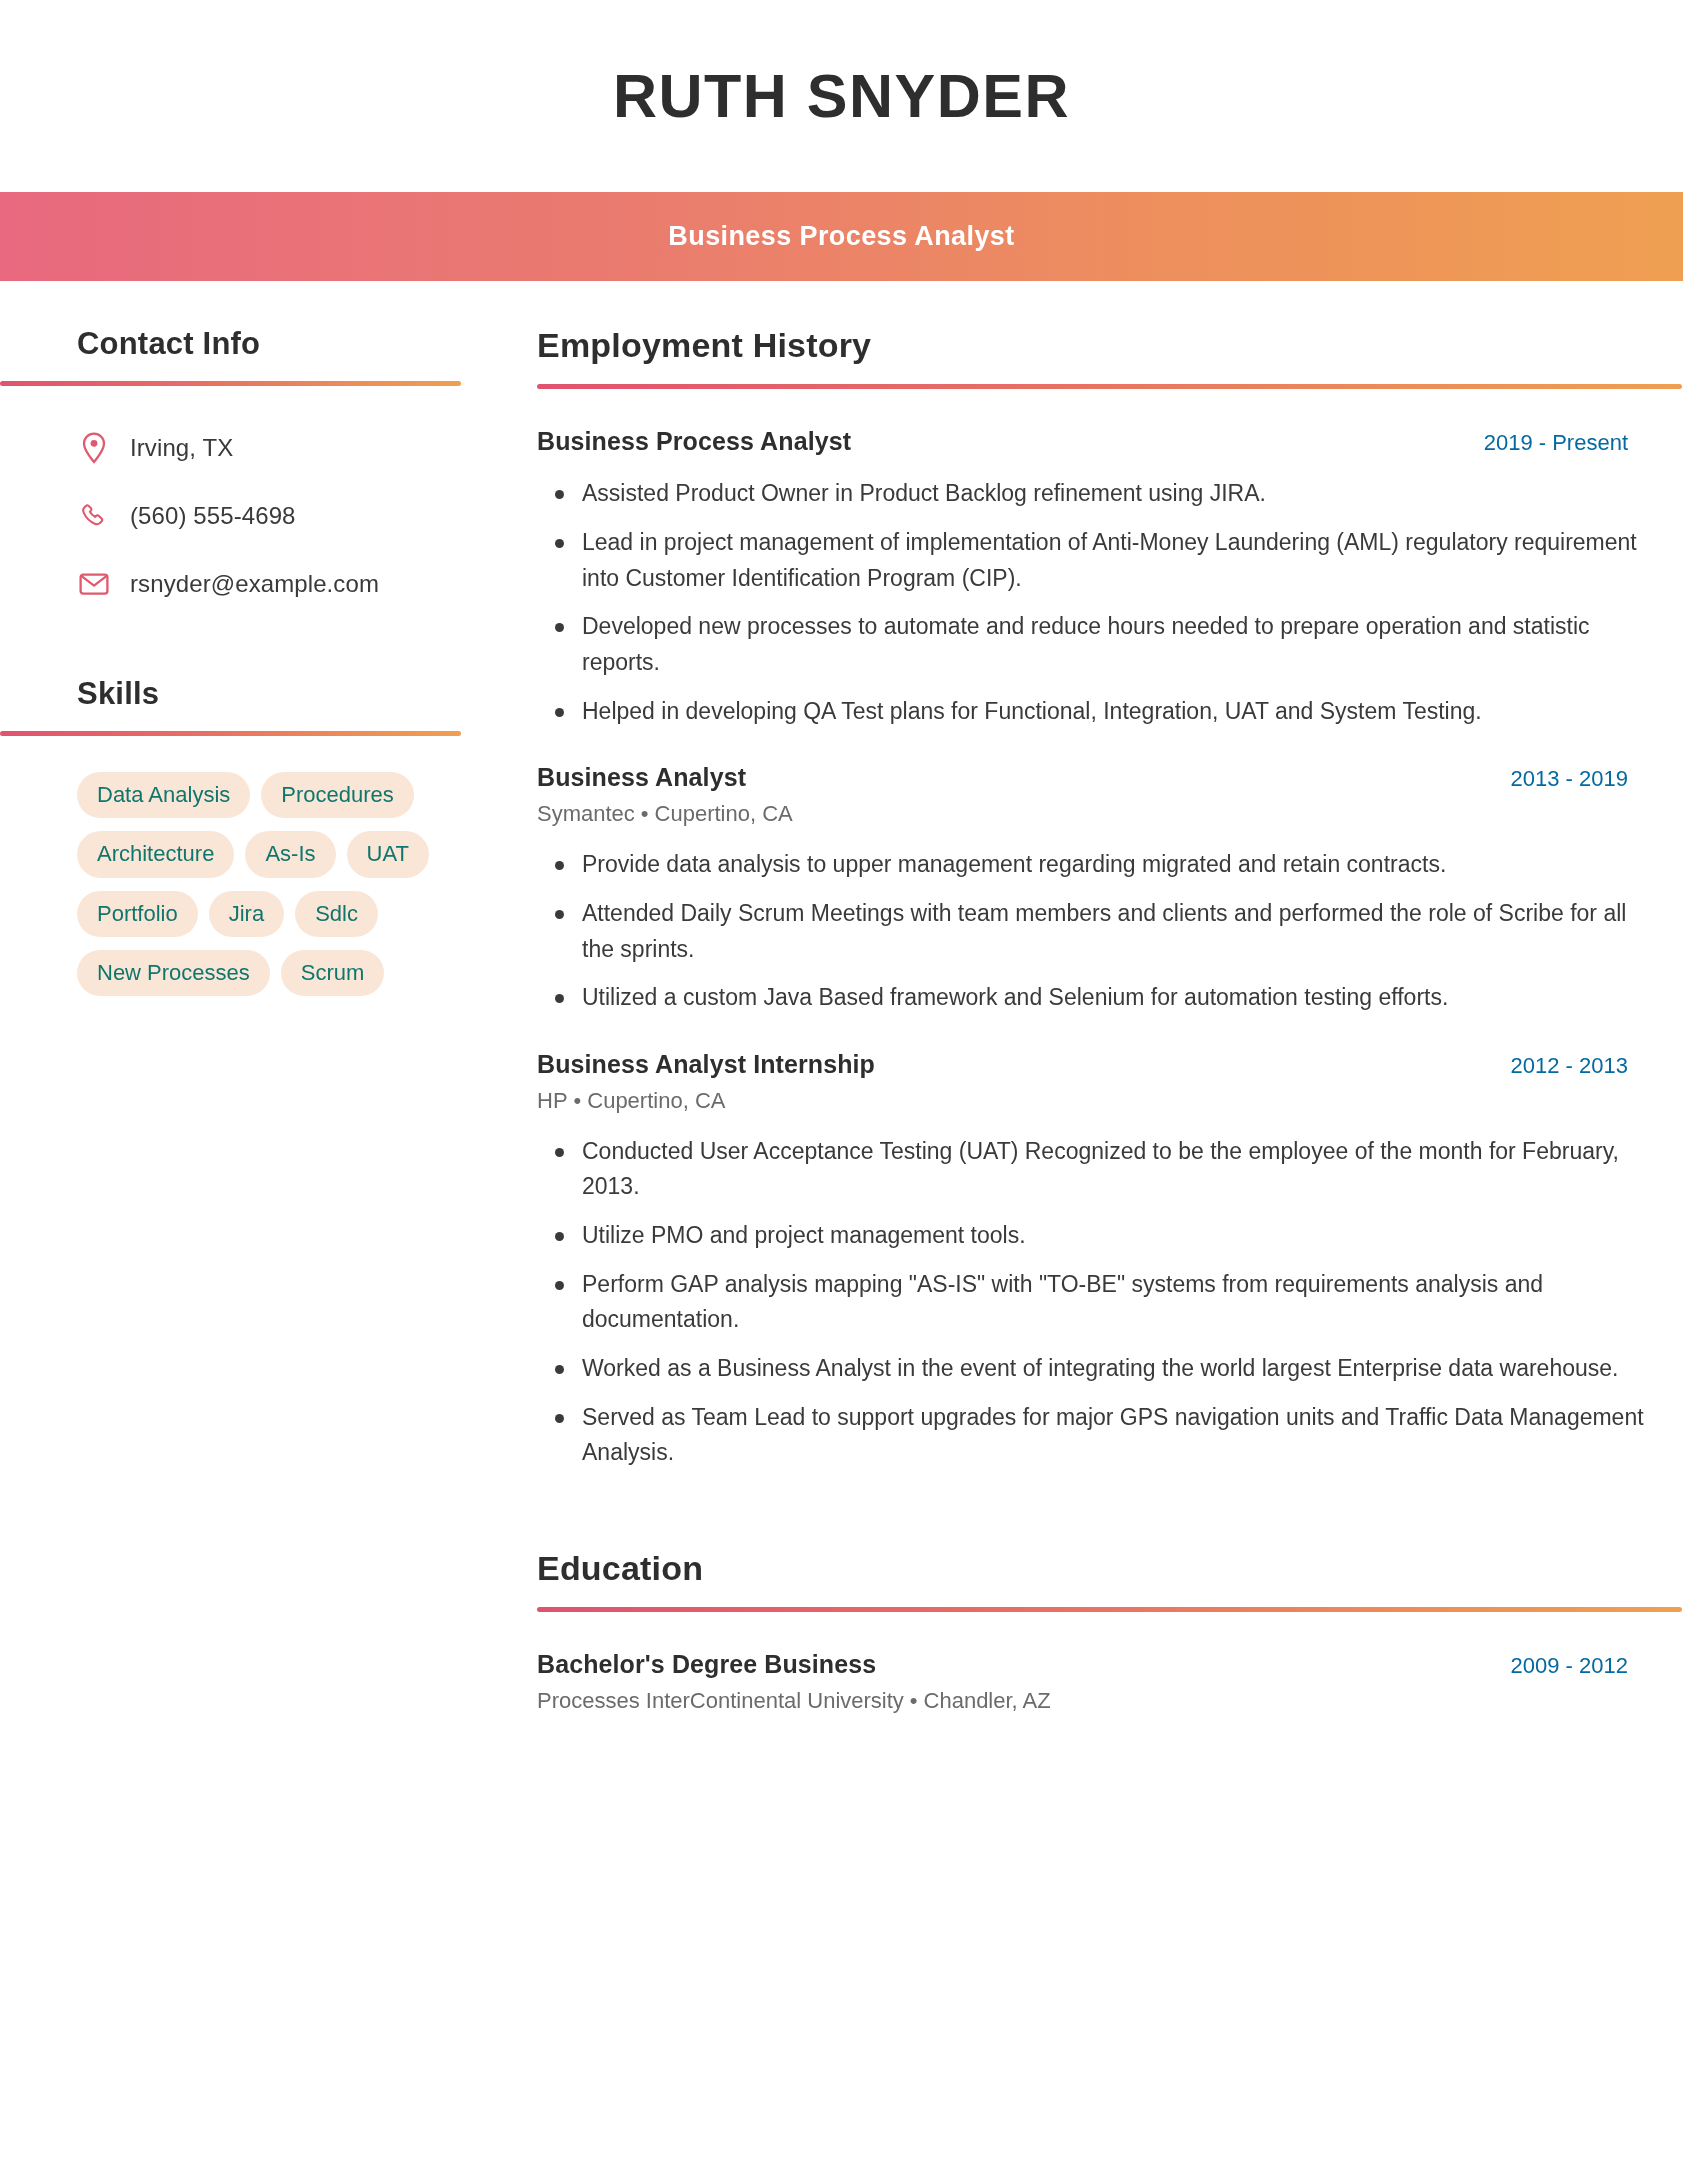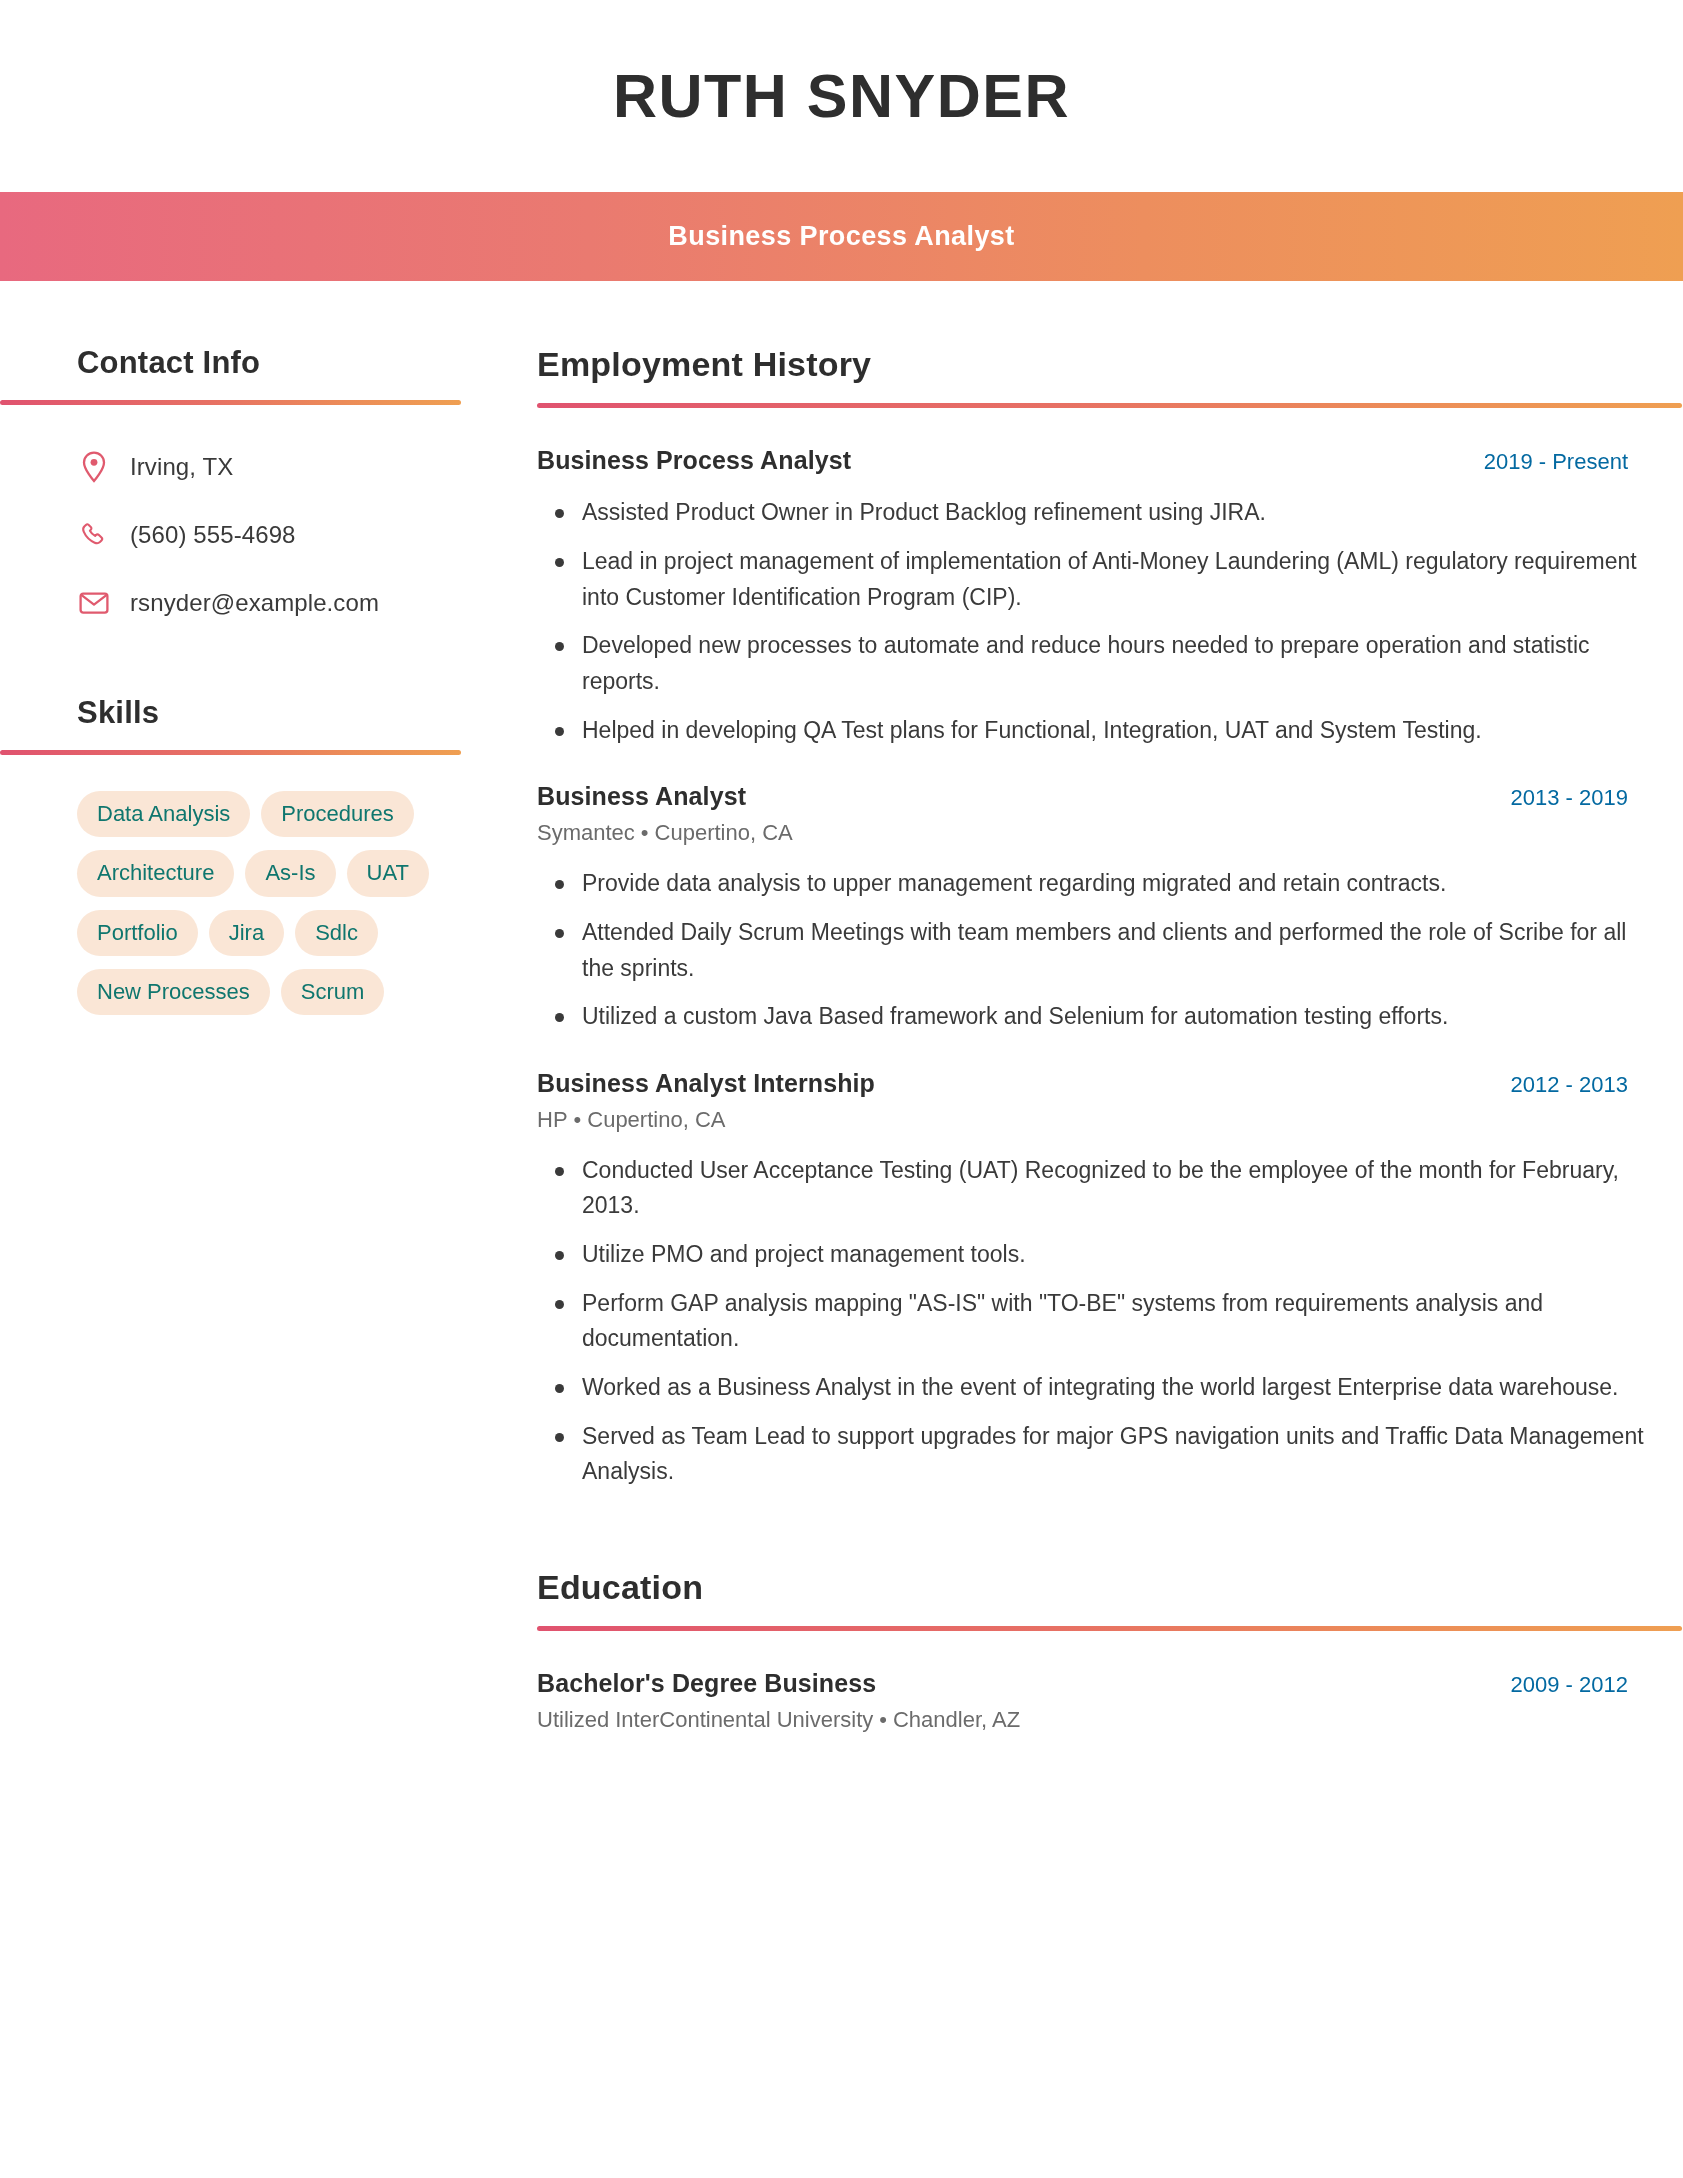--- a/index.html
+++ b/index.html
@@ -66,21 +66,20 @@
     padding-right: 16px;
   }
 
   
   .sec-title {
     font-size: 31px;
     font-weight: 700;
     color: #2e2e2e;
     letter-spacing: 0.2px;
     line-height: 1.1;
-    margin-top: 19px;
   }
   .sec-title.right {
     font-size: 34px;
   }
   .rule {
     height: 5px;
     border-radius: 3px;
     margin-top: 20px;
     background: linear-gradient(90deg, #e0536f 0%, #e77064 45%, #ec8c58 75%, #ef9f52 100%);
   }
@@ -312,20 +311,20 @@
 
     <div class="edu-block">
       <div class="sec-title right">Education</div>
       <div class="rule rule-right"></div>
       <div id="edu-list">
           <div class="edu-entry">
             <div class="job-head">
               <div class="job-title">Bachelor's Degree Business</div>
               <div class="job-dates">2009 - 2012</div>
             </div>
-            <div class="job-sub"><span>Utilized InterContinental University</span><span class="sep">•</span><span>Chandler, AZ</span></div>
+            <div class="job-sub"><span>Processes InterContinental University</span><span class="sep">•</span><span>Chandler, AZ</span></div>
           </div>
         </div>
     </div>
 
   </div>
 </div>
 
 
 </body></html>

